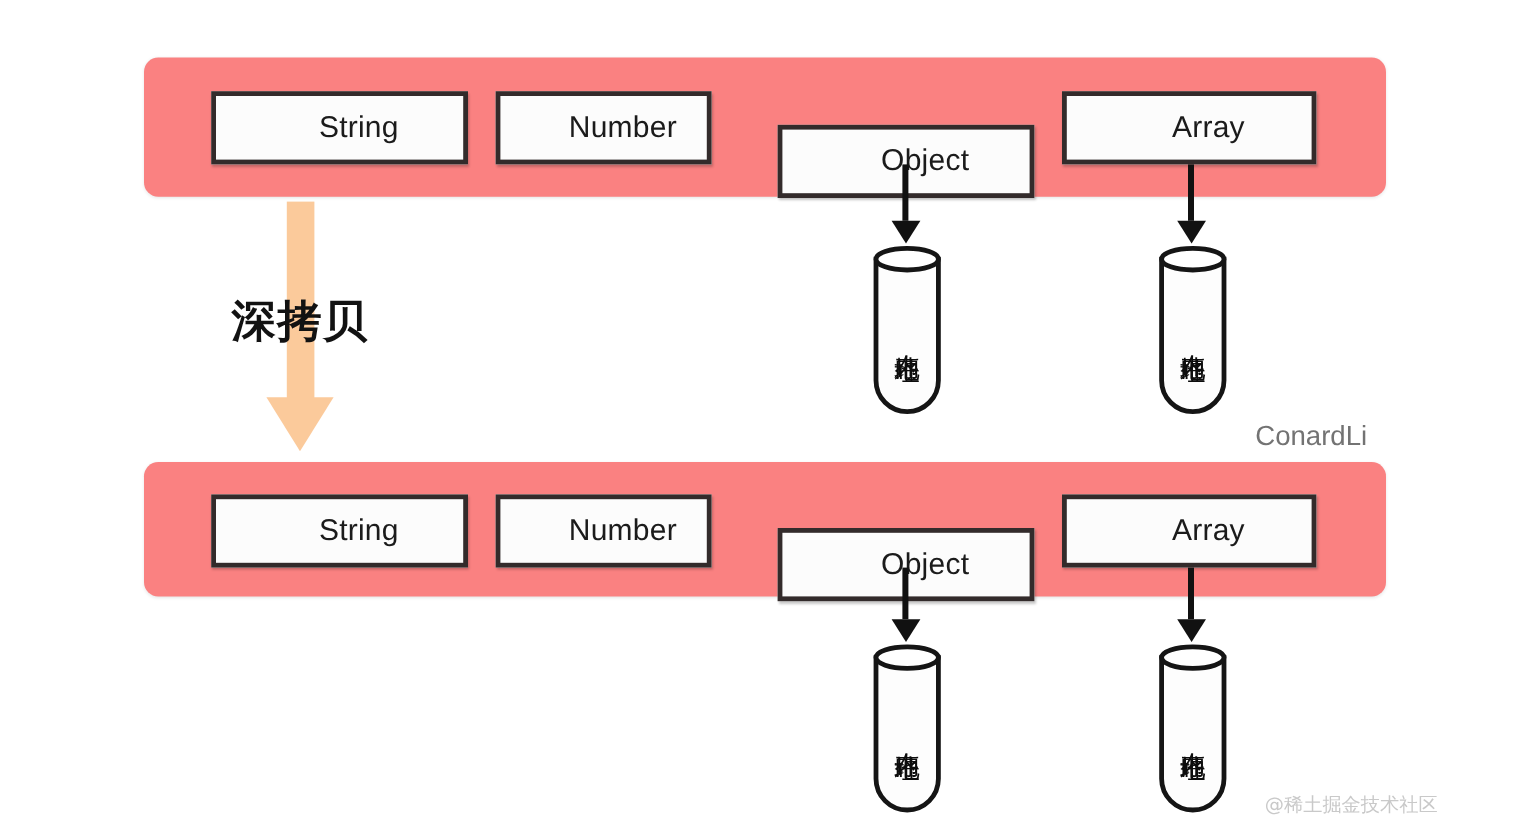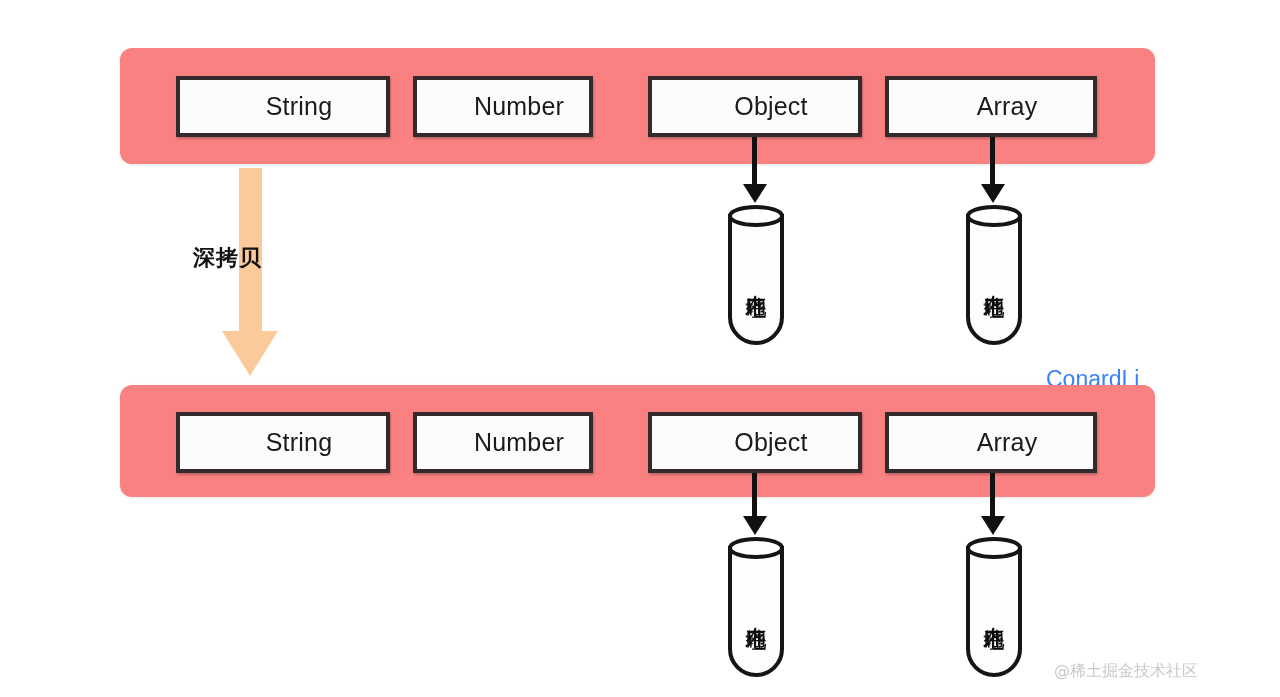--- a/index.html
+++ b/index.html
@@ -41,21 +41,21 @@
     font-size: 25px;
     letter-spacing: 0.2px;
     box-shadow: 1px 2px 2px rgba(0,0,0,0.22);
     padding-left: 32px;
   }
   .row-top    { top: 76px;  height: 61px; }
   .row-bottom { top: 412px; height: 61px; }
 
   .col-string { left: 176px; width: 214px; }
   .col-number { left: 413px; width: 180px; }
-  .col-object { left: 648px; width: 214px; }
+  .col-object { left: 648px; width: 214px; margin-top: 28px; }
   .col-array  { left: 885px; width: 212px; }
 
   
   .connector {
     position: absolute;
     width: 24px;
   }
   .connector .shaft {
     position: absolute;
     left: 9px;
@@ -142,35 +142,35 @@
     width: 0;
     height: 0;
     border-left: 28px solid transparent;
     border-right: 28px solid transparent;
     border-top: 45px solid #FBCA9B;
   }
   #deep-copy-label {
     position: absolute;
     left: 193px;
     top: 243px;
-    font-size: 22px;
+    font-size: 37px;
     font-weight: bold;
     color: #121212;
     letter-spacing: 1px;
     font-family: "DejaVu Sans", "Liberation Sans", sans-serif;
     white-space: nowrap;
   }
 
   
   #author-watermark {
     position: absolute;
     left: 1046px;
-    top: 366px;
+    top: 350px;
     font-size: 23px;
-    color: #3b82f6;
+    color: #737373;
     white-space: nowrap;
   }
   #site-watermark {
     position: absolute;
     left: 1054px;
     top: 661px;
     font-size: 16px;
     color: #c9c9c9;
     white-space: nowrap;
     font-family: "DejaVu Sans", "Liberation Sans", sans-serif;

